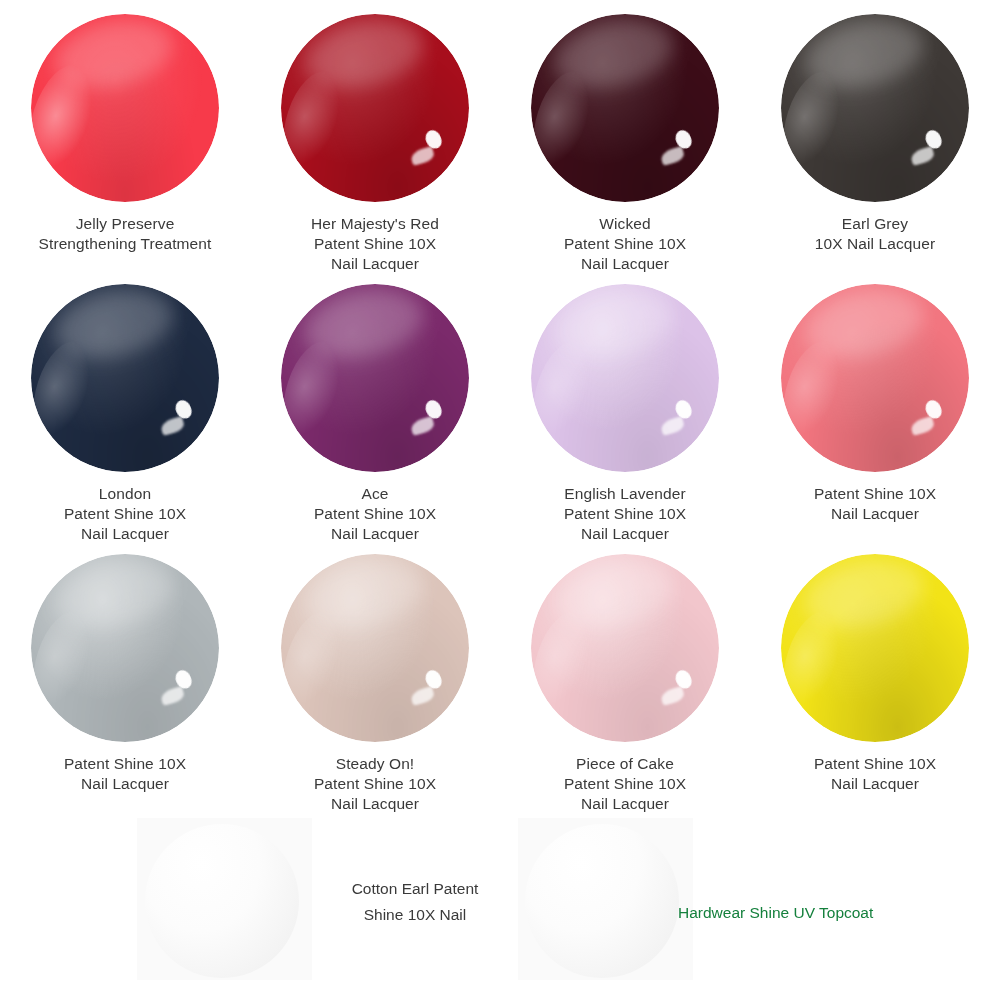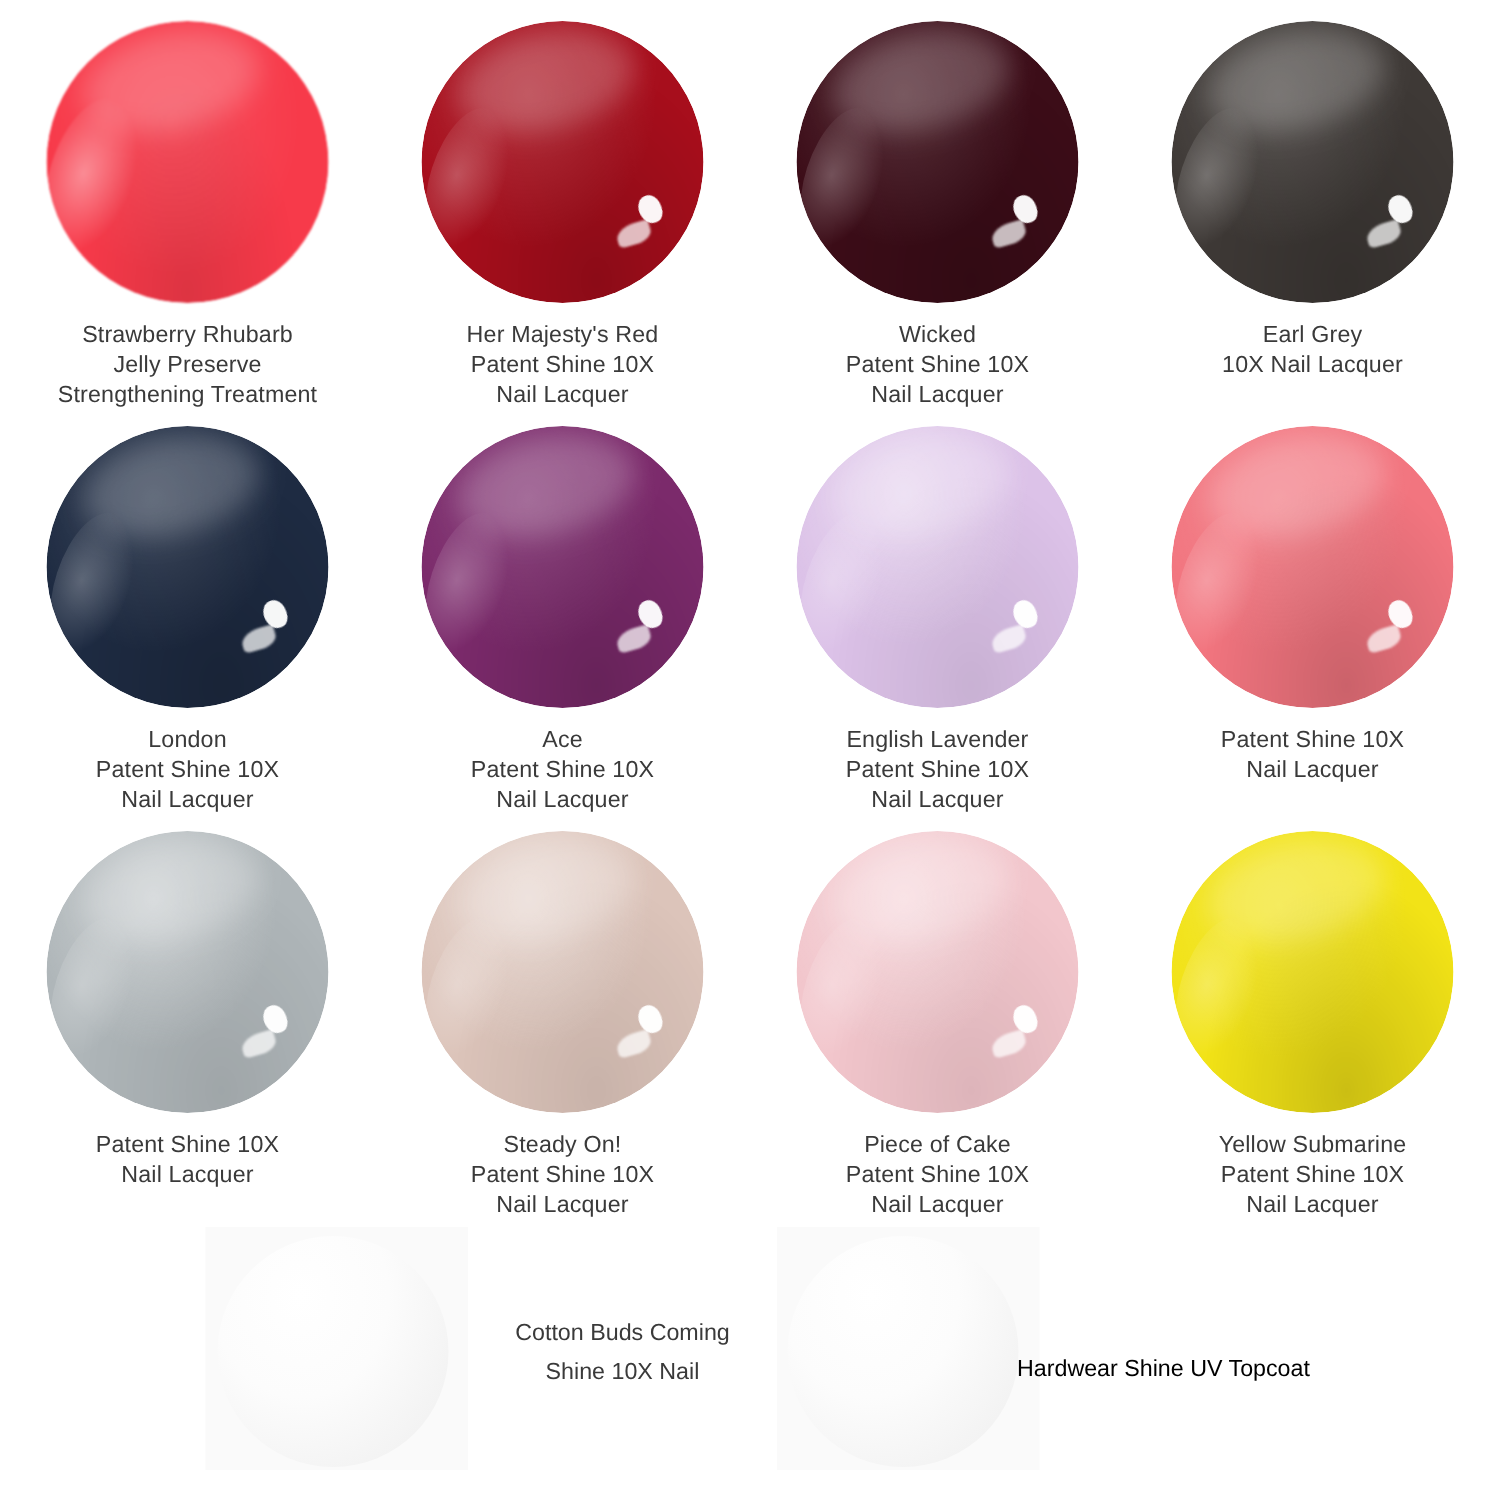--- a/index.html
+++ b/index.html
@@ -204,38 +204,37 @@
   .bottom-item.first .bottom-caption {
     left: 320px;
     top: 58px;
     width: 190px;
   }
   .bottom-item.second .bottom-caption {
     left: 178px;
     top: 82px;
     width: 300px;
     text-align: left;
-    color: #000000;
+    color: #15803d;
   }
 </style>
 </head>
 <body>
 
 <div id="board">
 
   <div class="grid" id="grid">
       <div class="cell">
         <div class="swatch jelly" title="Strawberry Rhubarb Jelly Preserve Strengthening Treatment">
           <div class="base" style="background: rgb(247, 58, 74);"></div>
           <div class="shade"></div>
           <div class="sheen"></div>
           <div class="rim"></div>
         </div>
         <div class="caption">
-          <span class="line">Strawberry Rhubarb</span>
           <span class="line">Jelly Preserve</span>
           <span class="line">Strengthening Treatment</span>
         </div>
       </div>
       <div class="cell">
         <div class="swatch " title="Her Majesty's Red Patent Shine 10X Nail Lacquer">
           <div class="base" style="background: rgb(167, 14, 28);"></div>
           <div class="shade"></div>
           <div class="sheen"></div>
           <div class="rim"></div>
@@ -401,33 +400,32 @@
         </div>
       </div>
       <div class="cell">
         <div class="swatch noSpec" title="Yellow Submarine Patent Shine 10X Nail Lacquer">
           <div class="base" style="background: rgb(242, 227, 23);"></div>
           <div class="shade"></div>
           <div class="sheen"></div>
           <div class="rim"></div>
         </div>
         <div class="caption">
-          <span class="line">Yellow Submarine</span>
           <span class="line">Patent Shine 10X</span>
           <span class="line">Nail Lacquer</span>
         </div>
       </div>
     </div>
 
   <div class="bottom-row" id="bottom-row">
       <div class="bottom-item first">
         <div class="panel" style="background: rgb(250, 250, 250);"></div>
         <div class="white-swatch" title="Cotton Buds Patent Shine 10X Nail Lacquer"></div>
         <div class="bottom-caption">
-          <span class="line">Cotton Buds Coming</span>
+          <span class="line">Cotton Earl Patent</span>
           <span class="line">Shine 10X Nail</span>
         </div>
       </div>
       <div class="bottom-item second">
         <div class="panel" style="background: rgb(250, 250, 250);"></div>
         <div class="white-swatch" title="Hardwear Shine UV Topcoat"></div>
         <div class="bottom-caption">
           <span class="line">Hardwear Shine UV Topcoat</span>
         </div>
       </div>

